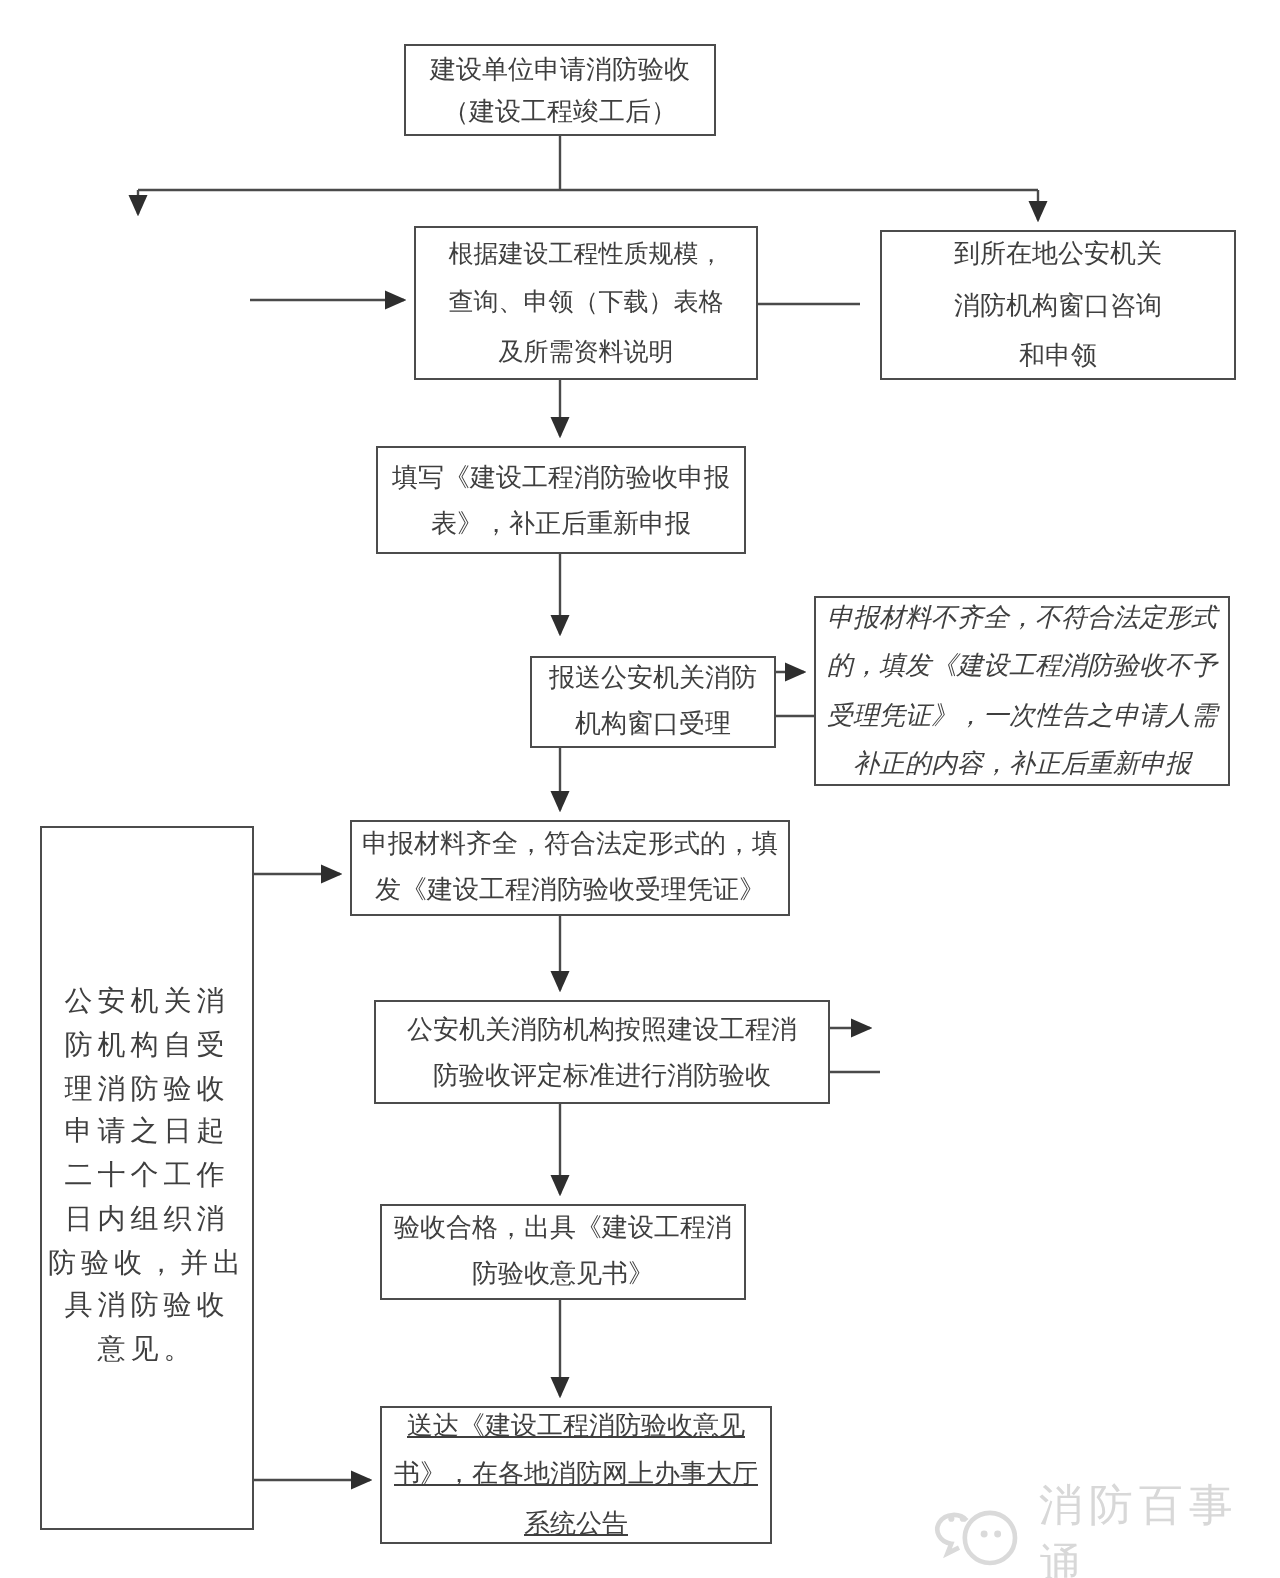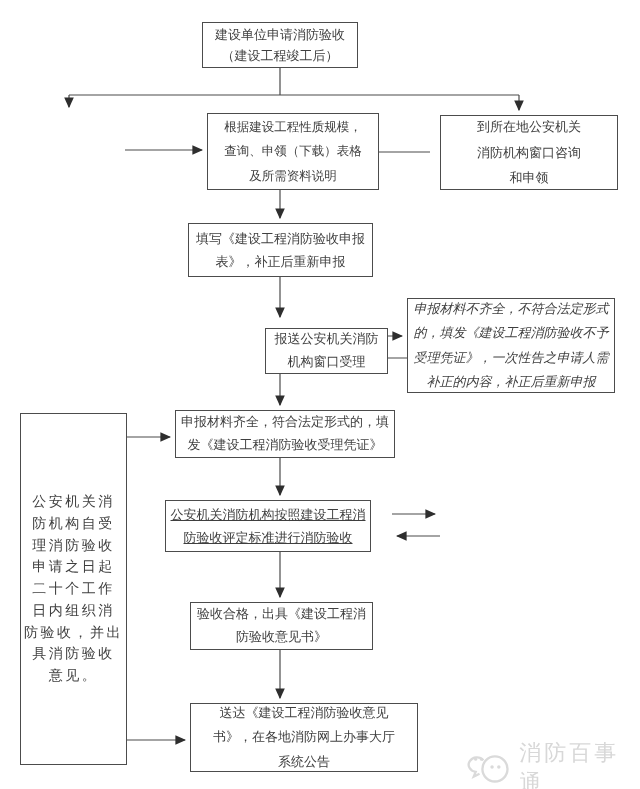--- a/index.html
+++ b/index.html
@@ -28,24 +28,24 @@
   }
   .n-apply   {left:202px;top:22px; width:156px;height:46px;line-height:1.65;}
   .n-portal  {left:14px; top:112px;width:111px;height:76px;line-height:1.95;}
   .n-forms   {left:207px;top:113px;width:172px;height:77px;line-height:1.95;font-size:12.5px;}
   .n-window  {left:440px;top:115px;width:178px;height:75px;line-height:1.95;}
   .n-fill    {left:188px;top:223px;width:185px;height:54px;line-height:1.8;}
   .n-submit  {left:217px;top:328px;width:123px;height:46px;line-height:1.75;margin-left:48px;}
   .n-reject  {left:407px;top:298px;width:208px;height:95px;line-height:1.85;font-style:italic;}
   .n-accept  {left:175px;top:410px;width:220px;height:48px;line-height:1.75;}
   .n-note    {left:20px; top:413px;width:107px;height:352px;font-size:14px;letter-spacing:2.5px;line-height:1.55;padding:2px 2px;}
-  .n-inspect {left:165px;top:500px;width:206px;height:52px;line-height:1.8;text-decoration:underline;}
+  .n-inspect {left:187px;top:500px;width:228px;height:52px;line-height:1.8;}
   .n-fail    {left:440px;top:480px;width:188px;height:98px;line-height:1.9;}
   .n-pass    {left:190px;top:602px;width:183px;height:48px;line-height:1.75;}
-  .n-deliver {left:190px;top:703px;width:228px;height:69px;line-height:1.85;}
+  .n-deliver {left:190px;top:703px;width:196px;height:69px;line-height:1.85;text-decoration:underline;}
   .watermark{
     position:absolute;
     left:466px;top:738px;
     display:flex;align-items:center;gap:7px;
     color:#d8d8d8;
   }
   .watermark .wm-text{
     font-size:22px;
     letter-spacing:3px;
     color:#d8d8d8;

